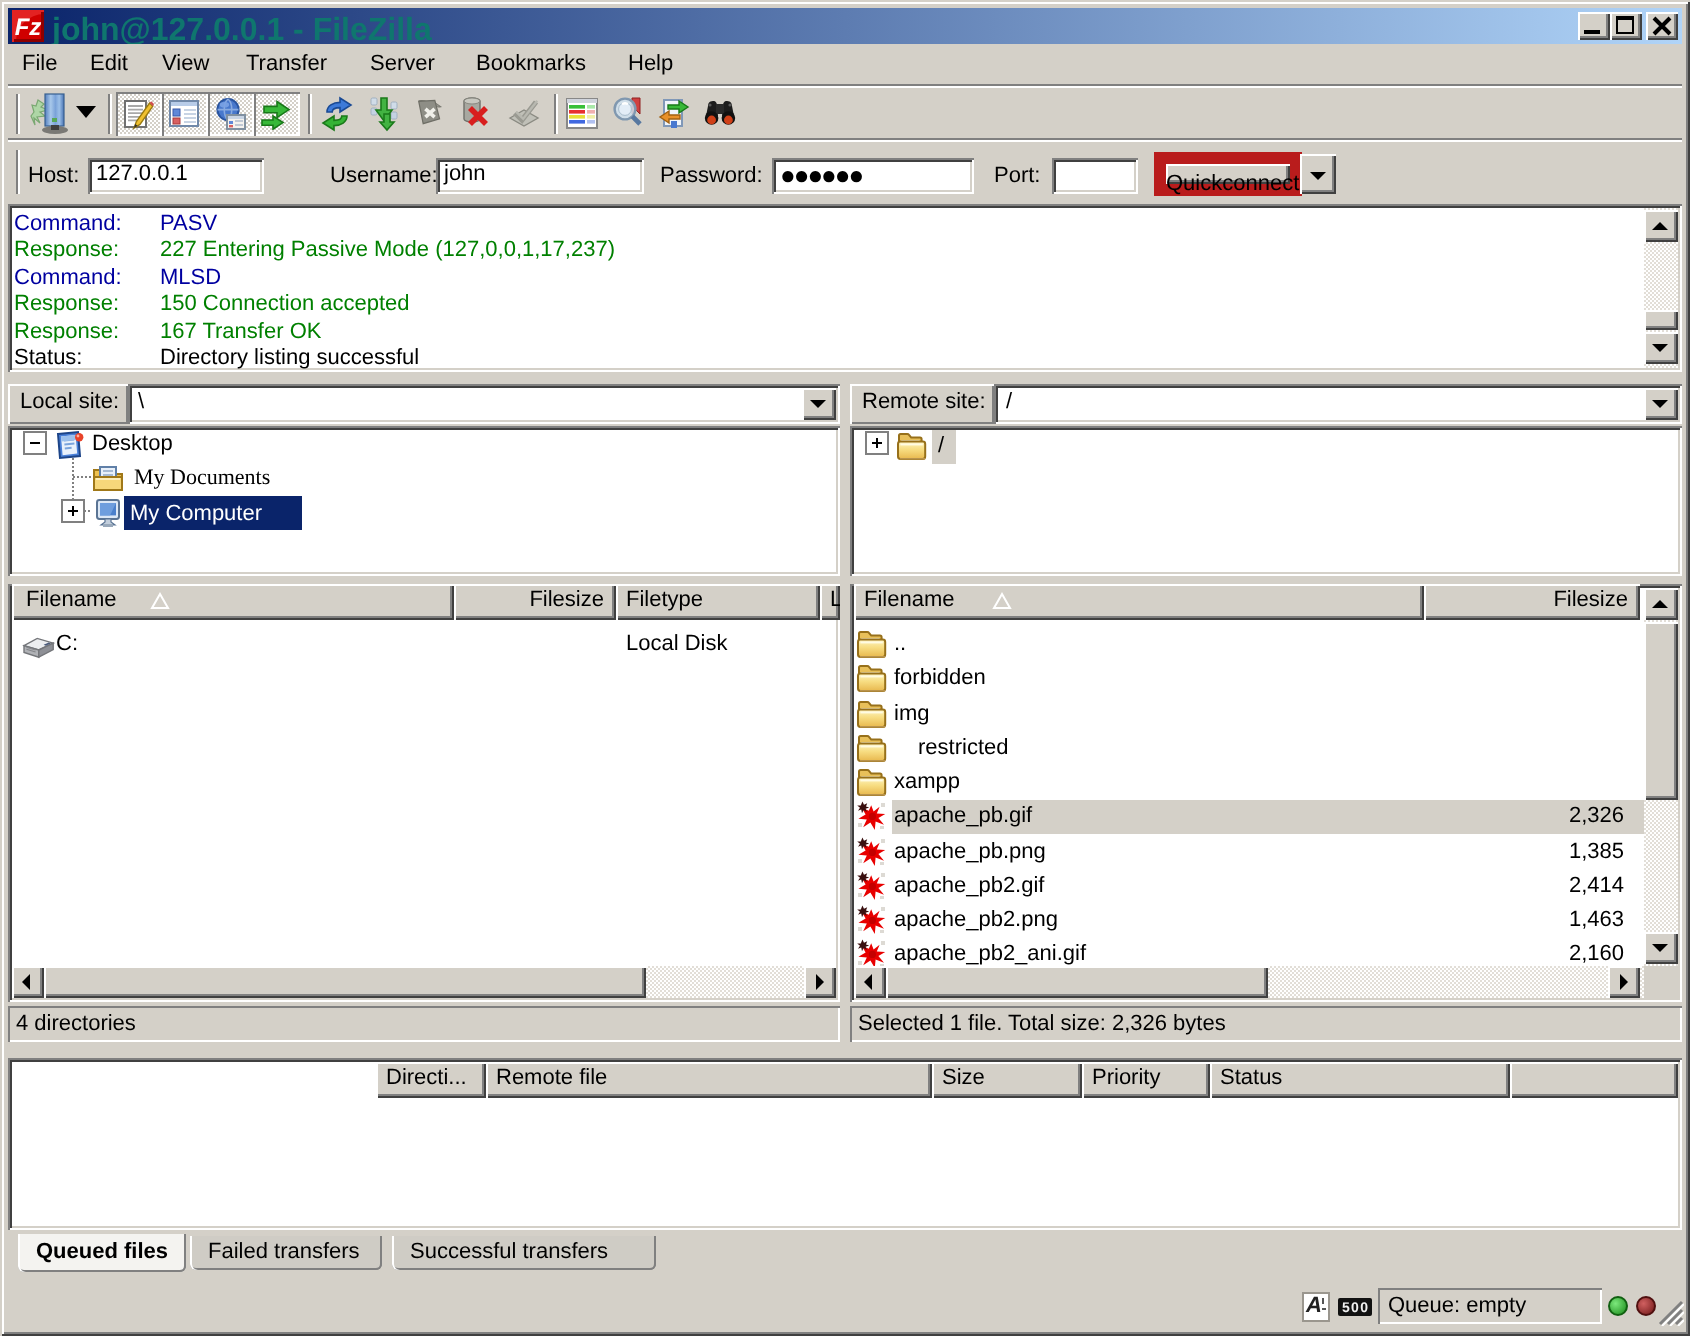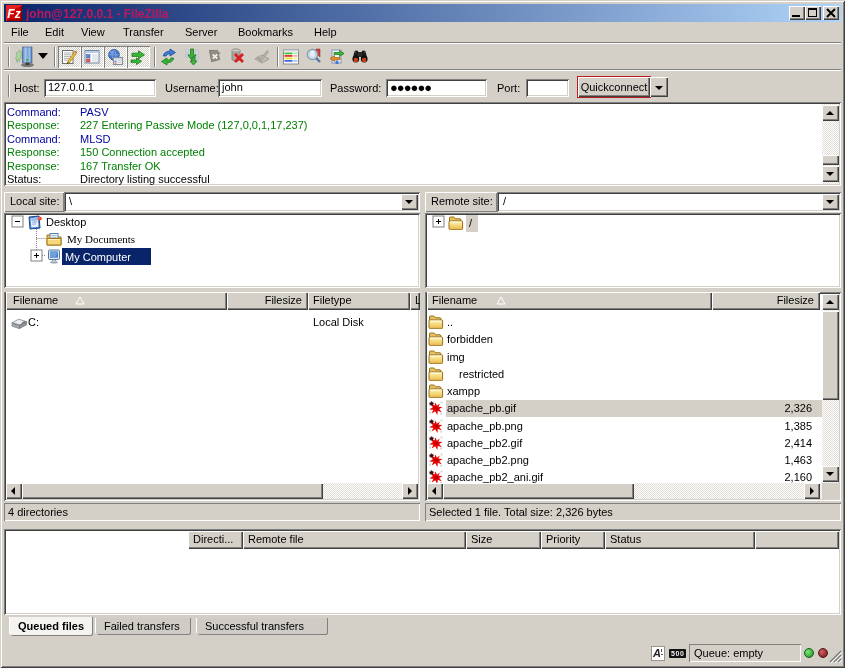--- a/index.html
+++ b/index.html
@@ -33,21 +33,21 @@
 <div id="win">
 
 <div class="abs" style="left:4px;top:4px;width:837px;height:18px;background:linear-gradient(to right,#0a246a,#b0d4f8);"></div>
 <svg class="abs" style="left:6px;top:5px;" width="16" height="16" viewBox="0 0 16 16">
   <rect x="0" y="0" width="16" height="16" fill="#d00000"></rect>
   <path d="M0 0 h16 v2 a14 14 0 0 0 -14 14 h-2 Z" fill="#e32222"></path>
   <rect x="14.5" y="1" width="1.5" height="15" fill="#8e0000"></rect>
   <rect x="1" y="14.5" width="15" height="1.5" fill="#8e0000"></rect>
   <text x="8" y="12.5" font-family="Liberation Sans" font-size="12" font-weight="bold" font-style="italic" fill="#fff" text-anchor="middle">Fz</text>
 </svg>
-<div class="abs" style="left:26px;top:7px;color:#be185d;font-weight:bold;font-size:12px;">john@127.0.0.1 - FileZilla</div>
+<div class="abs" style="left:26px;top:7px;color:#0f766e;font-weight:bold;font-size:16px;">john@127.0.0.1 - FileZilla</div>
 <div class="abs btn" style="left:789px;top:6px;width:16px;height:14px;">
   <div class="abs" style="left:3px;top:9px;width:8px;height:2px;background:#000;"></div>
 </div>
 <div class="abs btn" style="left:805px;top:6px;width:16px;height:14px;">
   <div class="abs" style="left:3px;top:2px;width:9px;height:9px;border:1px solid #000;border-top-width:2px;"></div>
 </div>
 <div class="abs btn" style="left:823px;top:6px;width:16px;height:14px;">
   <svg class="abs" style="left:3px;top:2px;" width="10" height="10" viewBox="0 0 10 10">
     <path d="M1 1 L9 9 M9 1 L1 9" stroke="#000" stroke-width="2"></path>
   </svg>
@@ -192,34 +192,34 @@
     <circle cx="13.2" cy="12" r="2.2" fill="#d04018"></circle>
     <circle cx="4" cy="4.5" r="0.8" fill="#5a5a5a"></circle>
     <circle cx="14" cy="4.5" r="0.8" fill="#5a5a5a"></circle>
   </svg>
 </div>
 
 <div class="abs" style="left:4px;top:69px;width:837px;height:2px;box-shadow:inset 0 1px 0 #808080, inset 0 2px 0 #fff;"></div>
 <div id="quickbar" class="abs" style="left:4px;top:71px;width:837px;height:30px;background:#d4d0c8;">
   <div class="vsep" style="left:4px;top:4px;height:22px;"></div>
   <div class="abs" style="left:10px;top:11px;">Host:</div>
-  <div class="abs sunken" style="left:40px;top:8px;width:112px;height:18px;background:#fff;">
+  <div class="abs sunken" style="left:40px;top:8px;width:88px;height:18px;background:#fff;">
         <div class="abs" style="left:4px;top:2px;">127.0.0.1</div>
       </div>
   <div class="abs" style="left:161px;top:11px;">Username:</div>
   <div class="abs sunken" style="left:214px;top:8px;width:104px;height:18px;background:#fff;">
         <div class="abs" style="left:4px;top:2px;">john</div>
       </div>
   <div class="abs" style="left:326px;top:11px;">Password:</div>
   <div class="abs sunken" style="left:382px;top:8px;width:101px;height:18px;background:#fff;">
         <div class="abs" style="left:4px;top:1px;font-size:13px;letter-spacing:-1px;">●●●●●●</div>
       </div>
   <div class="abs" style="left:493px;top:11px;">Port:</div>
   <div class="abs sunken" style="left:522px;top:8px;width:43px;height:18px;background:#fff;"></div>
-  <div class="abs" style="left:573px;top:5px;width:74px;height:22px;background:#d4d0c8;border:1px solid #b91c1c;
+  <div class="abs" style="left:573px;top:5px;width:74px;height:22px;background:#d4d0c8;border:6px solid #b91c1c;
   box-shadow:inset 1px 1px 0 #fff, inset -1px -1px 0 #404040, inset -2px -2px 0 #808080;text-align:center;padding-top:4px;">Quickconnect</div>
   <div class="abs btn" style="left:646px;top:6px;width:18px;height:20px;">
         <div class="tri-down" style="left:5px;top:9px;"></div>
       </div>
 </div>
 
 <div class="abs sunken" style="left:4px;top:102px;width:837px;height:84px;background:#fff;">
   <div class="abs" style="left:3px;top:4px;color:#0000a0;">Command:</div>
       <div class="abs" style="left:76px;top:4px;color:#0000a0;">PASV</div>
   <div class="abs" style="left:3px;top:17px;color:#008000;">Response:</div>

